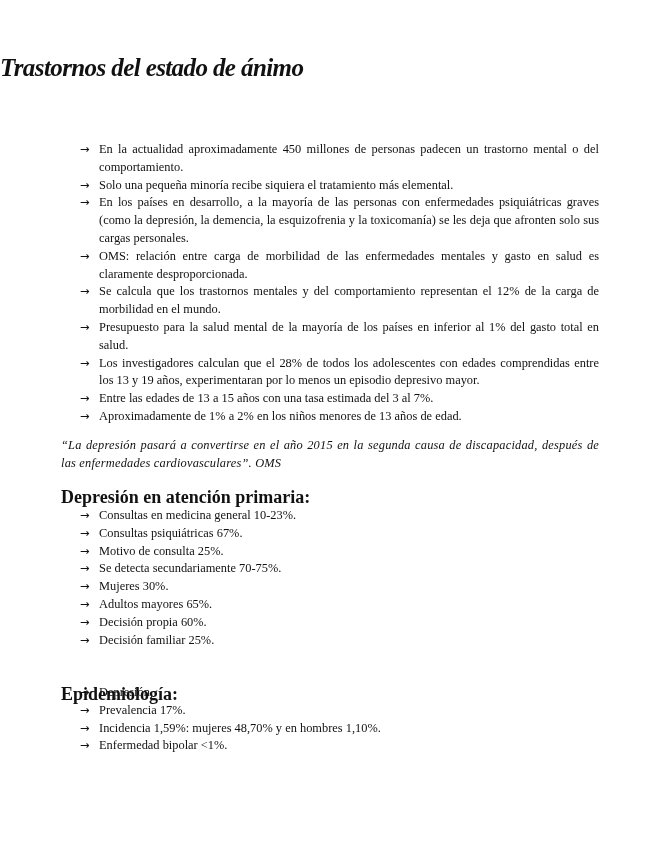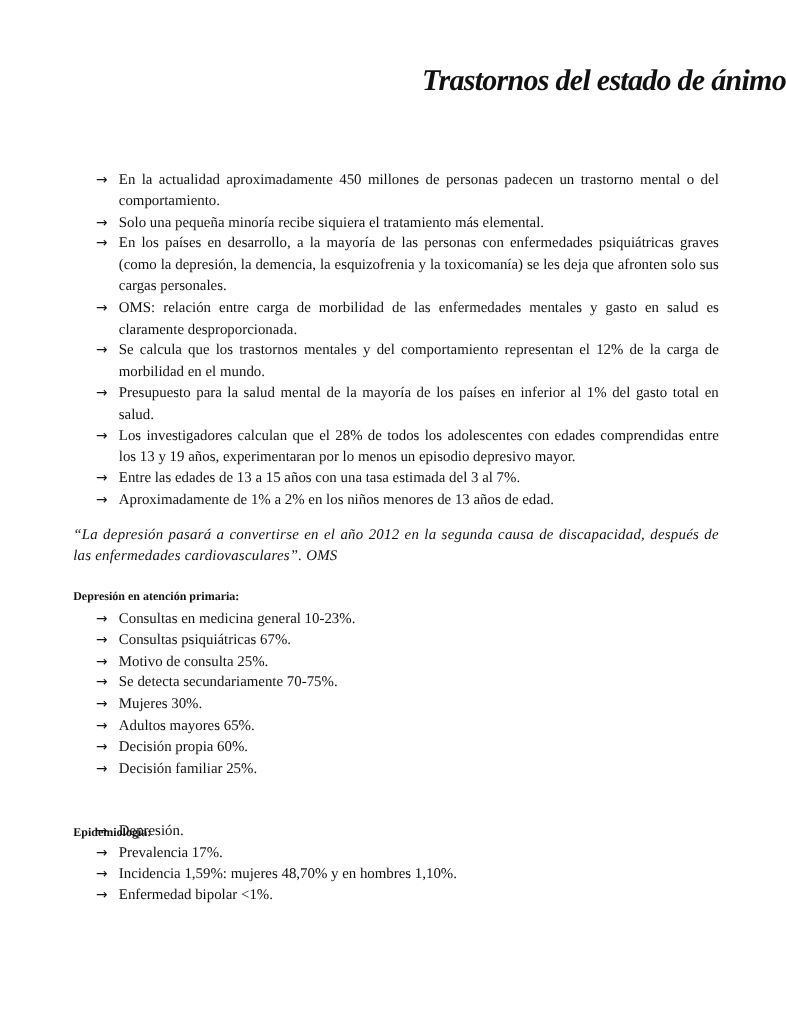--- a/index.html
+++ b/index.html
@@ -17,21 +17,21 @@
     }
     .page {
       position: absolute;
       left: 0; top: 0;
       width: 655px; height: 848px;
     }
     .title {
       position: absolute;
       left: 0;
       width: 655px;
-      text-align: right;
+      text-align: left;
       font-family: "Liberation Serif", "DejaVu Serif", serif;
       font-style: italic;
       font-weight: bold;
       font-size: 25px;
       letter-spacing: -0.6px;
       line-height: 30px;
       margin: 0;
     }
     .title.t1 { top: 53px; }
     .title.t2 { top: 88px; }
@@ -69,21 +69,21 @@
       font-size: 12.4px;
       line-height: 17.8px;
       letter-spacing: 0.2px;
       text-align: justify;
     }
     .section-heading {
       position: absolute;
       left: 61px;
       margin: 0;
       font-weight: bold;
-      font-size: 10px;
+      font-size: 18px;
       line-height: 17.8px;
     }
     .h-primaria { top: 489px; }
     .h-epi { top: 666px; margin-top: 20px; }
 
     .sub-list {
       position: absolute;
       left: 80px;
       margin: 0;
       padding: 0;
@@ -110,21 +110,21 @@
     <li><span class="arrow">→</span><span>Solo una pequeña minoría recibe siquiera el tratamiento más elemental.</span></li>
     <li><span class="arrow">→</span><span>En los países en desarrollo, a la mayoría de las personas con enfermedades psiquiátricas graves (como la depresión, la demencia, la esquizofrenia y la toxicomanía) se les deja que afronten solo sus cargas personales.</span></li>
     <li><span class="arrow">→</span><span>OMS: relación entre carga de morbilidad de las enfermedades mentales y gasto en salud es claramente desproporcionada.</span></li>
     <li><span class="arrow">→</span><span>Se calcula que los trastornos mentales y del comportamiento representan el 12% de la carga de morbilidad en el mundo.</span></li>
     <li><span class="arrow">→</span><span>Presupuesto para la salud mental de la mayoría de los países en inferior al 1% del gasto total en salud.</span></li>
     <li><span class="arrow">→</span><span>Los investigadores calculan que el 28% de todos los adolescentes con edades comprendidas entre los 13 y 19 años, experimentaran por lo menos un episodio depresivo mayor.</span></li>
     <li><span class="arrow">→</span><span>Entre las edades de 13 a 15 años con una tasa estimada del 3 al 7%.</span></li>
     <li><span class="arrow">→</span><span>Aproximadamente de 1% a 2% en los niños menores de 13 años de edad.</span></li>
   </ul>
 
-  <p class="quote">“La depresión pasará a convertirse en el año 2012 en la segunda causa de discapacidad, después de las enfermedades cardiovasculares”. OMS</p>
+  <p class="quote">“La depresión pasará a convertirse en el año 2015 en la segunda causa de discapacidad, después de las enfermedades cardiovasculares”. OMS</p>
 
   <p class="section-heading h-primaria">Depresión en atención primaria:</p>
   <ul class="sub-list l-primaria">
     <li><span class="arrow">→</span><span>Consultas en medicina general 10-23%.</span></li>
     <li><span class="arrow">→</span><span>Consultas psiquiátricas 67%.</span></li>
     <li><span class="arrow">→</span><span>Motivo de consulta 25%.</span></li>
     <li><span class="arrow">→</span><span>Se detecta secundariamente 70-75%.</span></li>
     <li><span class="arrow">→</span><span>Mujeres 30%.</span></li>
     <li><span class="arrow">→</span><span>Adultos mayores 65%.</span></li>
     <li><span class="arrow">→</span><span>Decisión propia 60%.</span></li>

